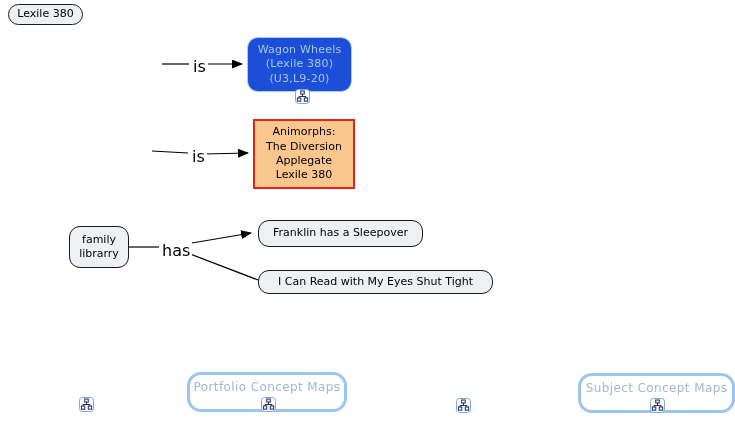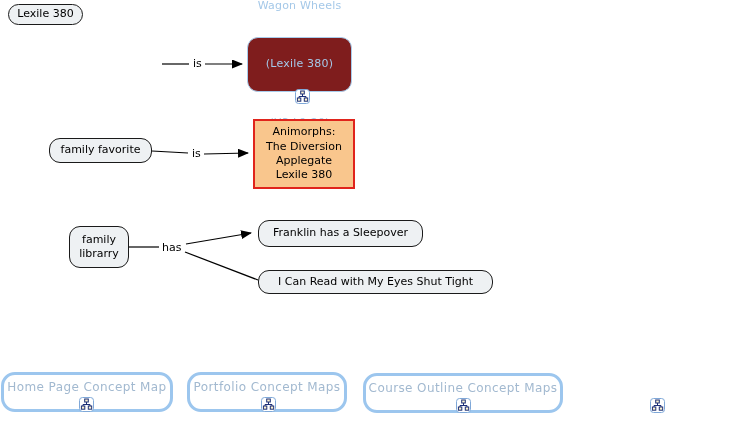--- a/index.html
+++ b/index.html
@@ -22,25 +22,24 @@
     line-height:1.3;
     display:flex;
     flex-direction:column;
     align-items:center;
     justify-content:center;
     text-align:center;
     white-space:nowrap;
   }
   
   .node.linked{
-    background:#7f1d1d;
+    background:#1d4ed8;
     border:1.5px solid #a8ccec;
     color:#a4c8e8;
     letter-spacing:0.2px;
-    gap:44px;
   }
   
   .node.highlight{
     background:#f9c68d;
     border:2.5px solid #e0241c;
     border-radius:0;
     color:#000;
   }
   
   .navbox{
@@ -55,21 +54,21 @@
     display:flex;
     align-items:center;
     justify-content:center;
     text-align:center;
     white-space:nowrap;
     padding-bottom:10px;
   }
   
   .linklabel{
     position:absolute;
-    font-size:11px;
+    font-size:16px;
     color:#000;
     background:#ffffff;
     padding:0 2px;
     line-height:1.2;
   }
   
   #wires{position:absolute;left:0;top:0;}
   
   .cmap-icon{position:absolute;width:15px;height:15px;}
 </style>
@@ -100,23 +99,20 @@
     <span>Lexile 380</span>
   </div>
 
 
   <div class="node linked" style="left:247px;top:37px;width:105px;height:55px;">
     <span>Wagon Wheels</span>
     <span>(Lexile 380)</span>
     <span>(U3,L9-20)</span>
   </div>
 
-  <div class="node" style="left:49px;top:138px;width:103px;height:25px;">
-    <span>family favorite</span>
-  </div>
 
   <div class="node highlight" style="left:253px;top:119px;width:102px;height:70px;">
     <span>Animorphs:</span>
     <span>The Diversion</span>
     <span>Applegate</span>
     <span>Lexile 380</span>
   </div>
 
   <div class="node" style="left:69px;top:226px;width:60px;height:42px;">
     <span>family</span>
@@ -128,28 +124,25 @@
   </div>
 
   <div class="node" style="left:258px;top:270px;width:235px;height:24px;">
     <span>I Can Read with My Eyes Shut Tight</span>
   </div>
 
   <div class="linklabel" style="left:191px;top:57px;">is</div>
   <div class="linklabel" style="left:190px;top:147px;">is</div>
   <div class="linklabel" style="left:160px;top:241px;">has</div>
 
-  <div class="navbox" style="left:1px;top:372px;width:172px;height:40px;">
-    <span>Home Page Concept Map</span>
-  </div>
   <div class="navbox" style="left:187px;top:372px;width:160px;height:40px;">
     <span>Portfolio Concept Maps</span>
   </div>
-  <div class="navbox" style="left:363px;top:373px;width:200px;height:40px;">
-    <span>Course Outline Concept Maps</span>
+  <div class="navbox" style="left:578px;top:373px;width:157px;height:40px;">
+    <span>Subject Concept Maps</span>
   </div>
 
   <svg class="cmap-icon" style="left:295px;top:89px;" viewBox="0 0 15 15">
     <rect x="0.5" y="0.5" width="14" height="14" rx="3" fill="#ffffff" stroke="#7fa8d8"></rect>
     <g stroke="#1c2f77" stroke-width="1" fill="#fdf3cf">
       <path d="M7.5,5 V7.5 M4,7.5 H11 M4,7.5 V9 M11,7.5 V9" fill="none"></path>
       <rect x="5.7" y="2" width="3.6" height="3"></rect>
       <rect x="2.4" y="9" width="3.4" height="3.2"></rect>
       <rect x="9.3" y="9" width="3.4" height="3.2"></rect>
     </g>

